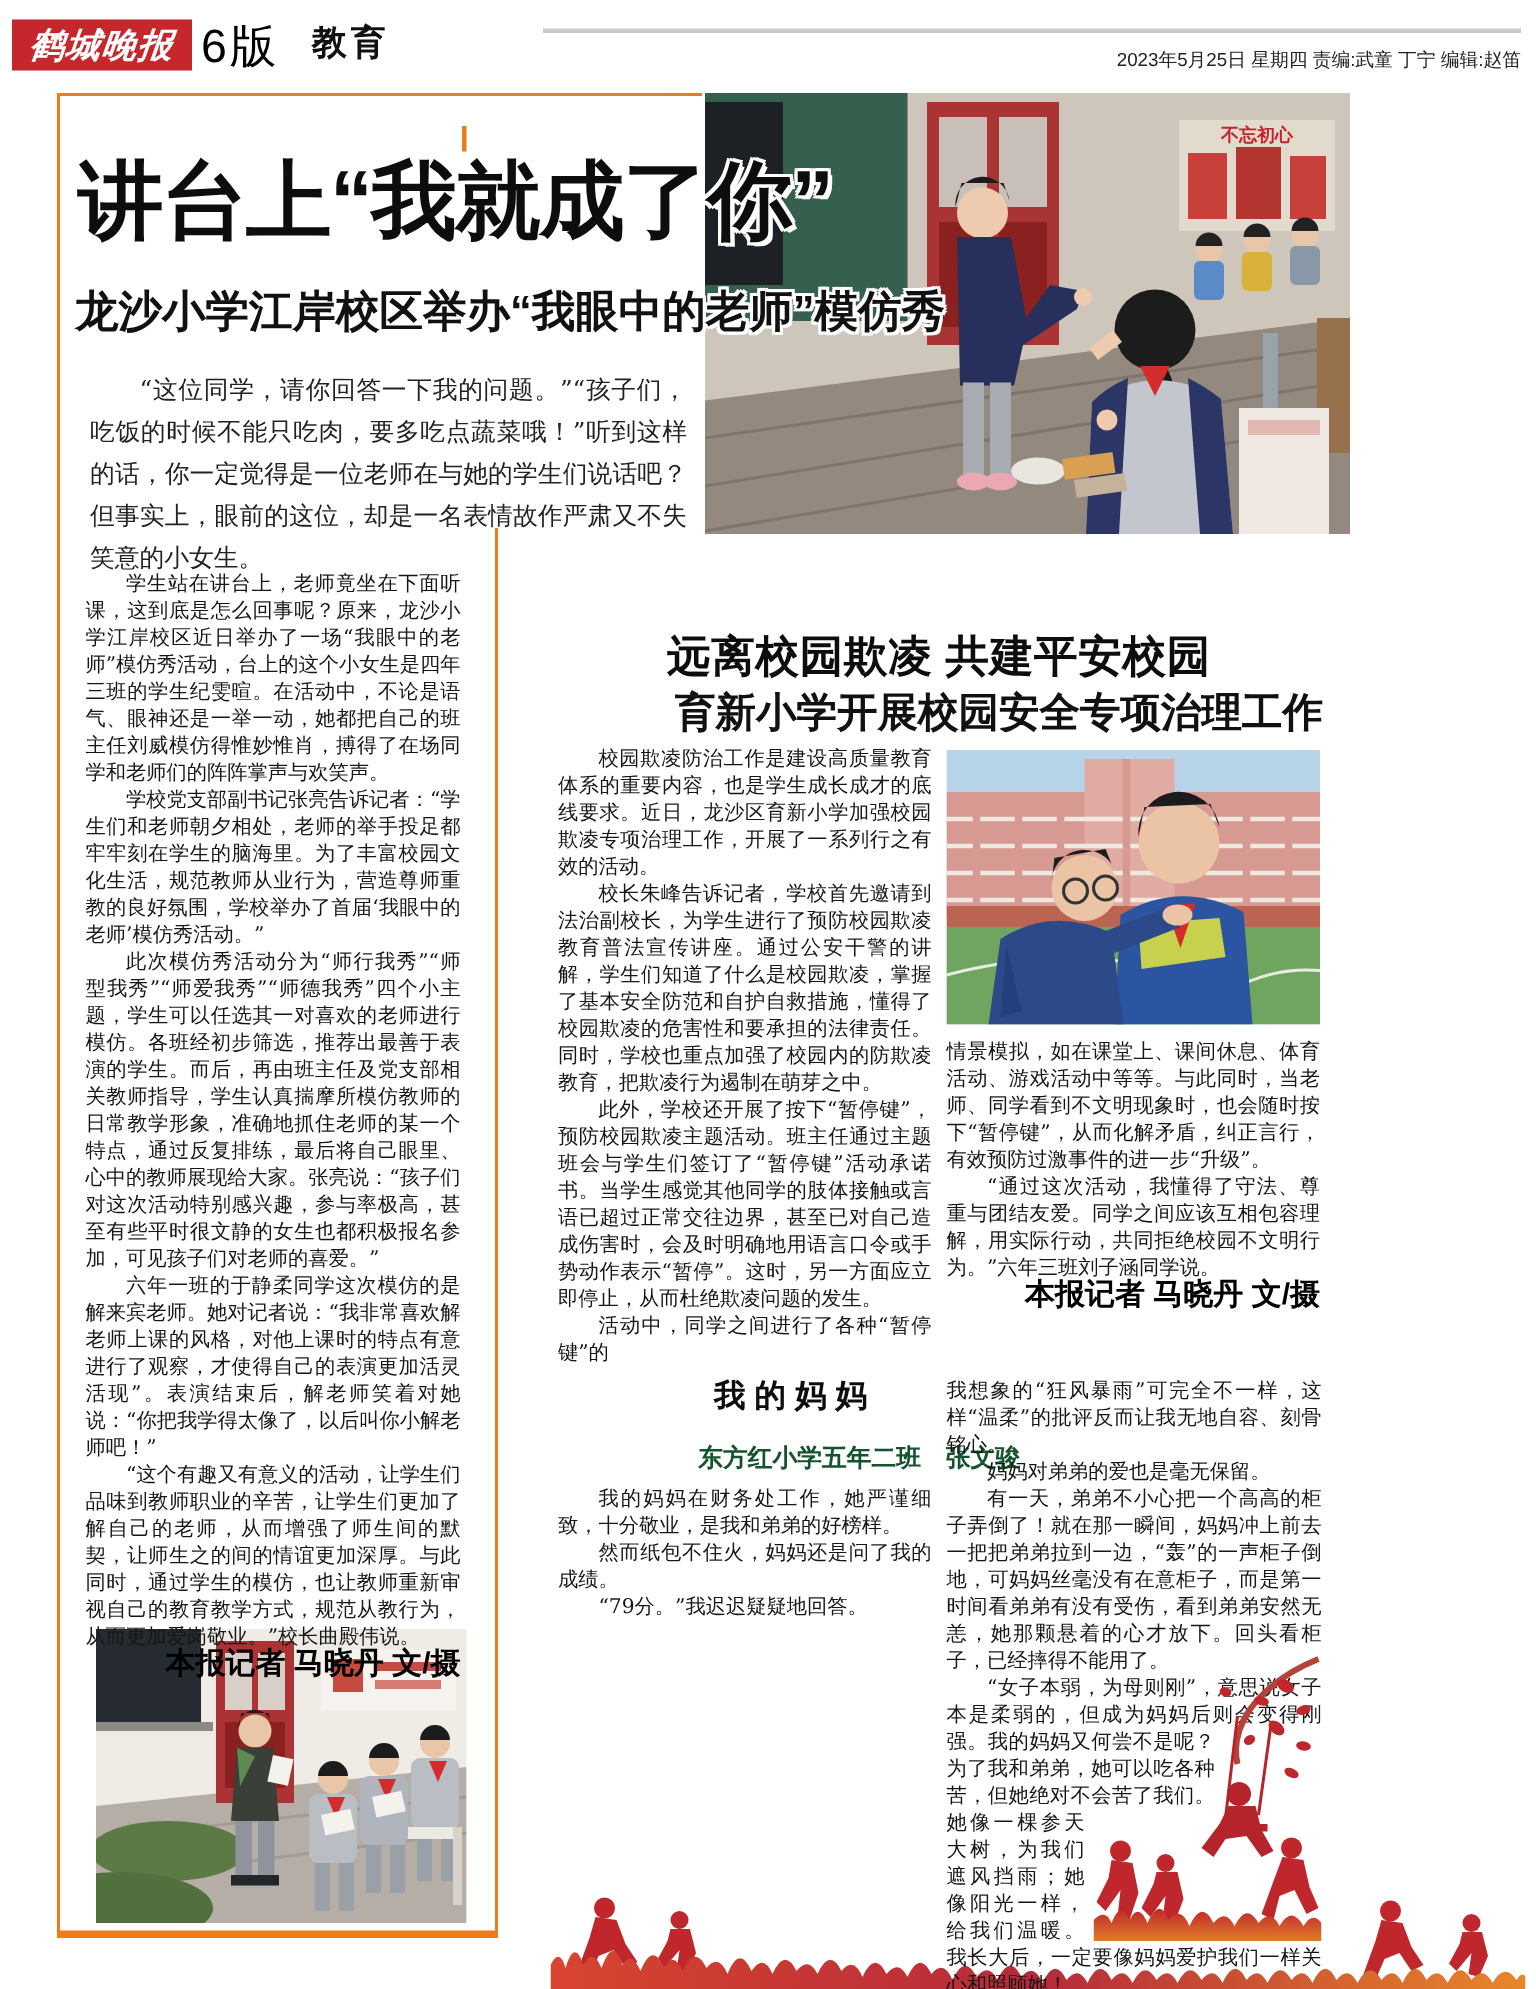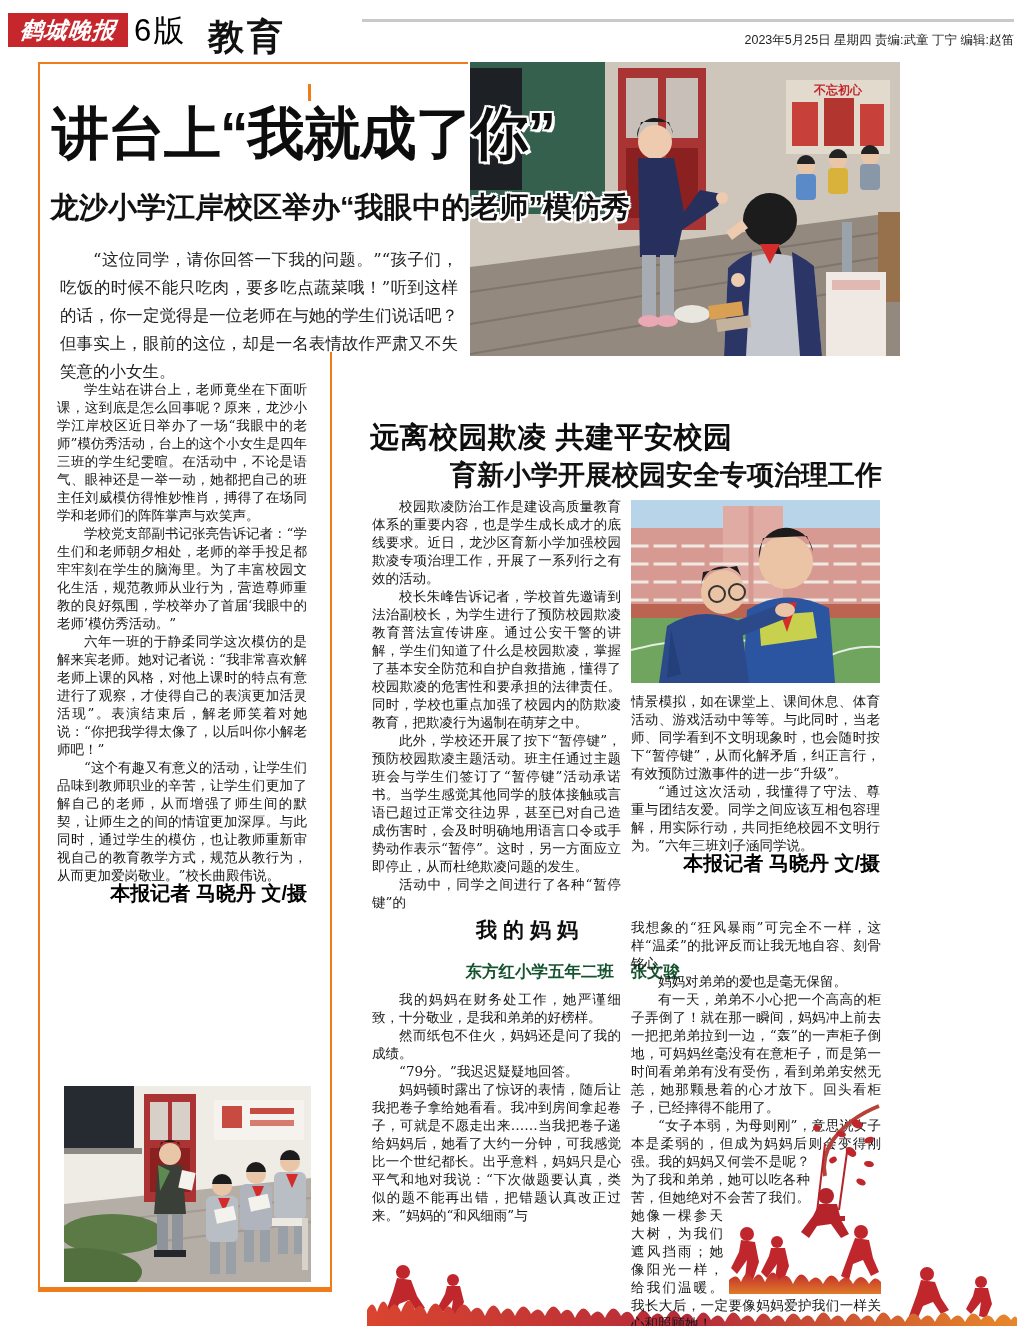--- a/index.html
+++ b/index.html
@@ -5,21 +5,21 @@
   html,body{margin:0;padding:0;background:#fff;}
   #page{position:relative;width:1024px;height:1326px;background:#ffffff;overflow:hidden;
         font-family:"Liberation Sans",sans-serif;color:#1a1a1a;}
   .abs{position:absolute;}
   
   .logo-box{left:8px;top:13px;width:120px;height:34px;background:#c5272d;display:flex;
             align-items:center;justify-content:center;}
   .logo-text{color:#fff;font-family:"DejaVu Serif",serif;font-style:italic;font-weight:bold;
              font-size:23px;letter-spacing:1px;transform:skewX(-6deg);white-space:nowrap;}
   .edition{left:134px;top:10px;font-size:31px;color:#000000;font-weight:400;letter-spacing:2px;}
-  .section{left:208px;top:13px;font-size:36px;color:#111;font-weight:bold;letter-spacing:3px;}
+  .section{left:208px;top:13px;font-size:23px;color:#111;font-weight:bold;letter-spacing:3px;}
   .top-rule{left:362px;top:19px;width:652px;height:3px;background:#c9c9c9;}
   .dateline{left:514px;top:32px;width:500px;text-align:right;font-size:12.5px;color:#222;}
   
   .o{background:#ee7c1b;}
   
   .lead-headline{left:52px;top:96px;width:600px;font-size:57px;font-weight:900;color:#0d0d0d;
       letter-spacing:-1px;white-space:nowrap;z-index:4;font-family:"Liberation Sans",sans-serif;
       text-shadow:2px 0 0 #fff,-2px 0 0 #fff,0 2px 0 #fff,0 -2px 0 #fff,2px 2px 0 #fff,
       -2px -2px 0 #fff,2px -2px 0 #fff,-2px 2px 0 #fff,3px 3px 0 #fff;}
   .lead-subhead{left:50px;top:188px;width:600px;font-size:29px;font-weight:bold;color:#111;
@@ -30,21 +30,21 @@
       line-height:28px;text-align:justify;color:#222;z-index:2;}
   .lead-intro p{margin:0;text-indent:2em;}
   
   .col{font-family:"DejaVu Serif",serif;font-size:13.5px;line-height:18px;text-align:justify;
        color:#161616;z-index:2;}
   .col p{margin:0;text-indent:2em;}
   .col p.noind{text-indent:0;}
   .byline{text-align:right;font-family:"Liberation Sans",sans-serif;font-weight:bold;
           font-size:20px;text-indent:0;margin-top:5px;color:#000;}
   
-  .safety-title{left:370px;top:418px;width:512px;text-align:left;font-size:29px;font-weight:900;
+  .safety-title{left:370px;top:418px;width:512px;text-align:center;font-size:29px;font-weight:900;
                 color:#0d0d0d;letter-spacing:0.5px;}
   .safety-subhead{left:370px;top:457px;width:512px;text-align:right;font-size:27px;
                   font-weight:bold;color:#111;}
   .essay-title{left:380px;top:916px;width:300px;text-align:center;font-size:21px;font-weight:900;
                letter-spacing:6px;color:#0d0d0d;}
   .essay-byline{left:380px;top:961px;width:300px;text-align:right;font-size:16.5px;
                 font-weight:bold;color:#14532d;}
   .photo{z-index:1;display:block;}
   .float-art{float:right;width:152px;height:178px;margin-left:6px;
      shape-outside:polygon(100% 28%,100% 100%,0% 100%,0% 58%,55% 58%,55% 28%);}
@@ -134,20 +134,21 @@
   <div class="abs lead-headline">讲台上“我就成了你”</div>
   <div class="abs lead-subhead">龙沙小学江岸校区举办“我眼中的老师”模仿秀</div>
 
   <div class="abs lead-intro">
     <p>“这位同学，请你回答一下我的问题。”“孩子们，吃饭的时候不能只吃肉，要多吃点蔬菜哦！”听到这样的话，你一定觉得是一位老师在与她的学生们说话吧？但事实上，眼前的这位，却是一名表情故作严肃又不失笑意的小女生。</p>
   </div>
 
   <div class="abs col" style="left:57px;top:380px;width:250px;">
     <p>学生站在讲台上，老师竟坐在下面听课，这到底是怎么回事呢？原来，龙沙小学江岸校区近日举办了一场“我眼中的老师”模仿秀活动，台上的这个小女生是四年三班的学生纪雯暄。在活动中，不论是语气、眼神还是一举一动，她都把自己的班主任刘威模仿得惟妙惟肖，搏得了在场同学和老师们的阵阵掌声与欢笑声。</p>
     <p>学校党支部副书记张亮告诉记者：“学生们和老师朝夕相处，老师的举手投足都牢牢刻在学生的脑海里。为了丰富校园文化生活，规范教师从业行为，营造尊师重教的良好氛围，学校举办了首届‘我眼中的老师’模仿秀活动。”</p>
+    <p>此次模仿秀活动分为“师行我秀”“师型我秀”“师爱我秀”“师德我秀”四个小主题，学生可以任选其一对喜欢的老师进行模仿。各班经初步筛选，推荐出最善于表演的学生。而后，再由班主任及党支部相关教师指导，学生认真揣摩所模仿教师的日常教学形象，准确地抓住老师的某一个特点，通过反复排练，最后将自己眼里、心中的教师展现给大家。张亮说：“孩子们对这次活动特别感兴趣，参与率极高，甚至有些平时很文静的女生也都积极报名参加，可见孩子们对老师的喜爱。”</p>
     <p>六年一班的于静柔同学这次模仿的是解来宾老师。她对记者说：“我非常喜欢解老师上课的风格，对他上课时的特点有意进行了观察，才使得自己的表演更加活灵活现”。表演结束后，解老师笑着对她说：“你把我学得太像了，以后叫你小解老师吧！”</p>
     <p>“这个有趣又有意义的活动，让学生们品味到教师职业的辛苦，让学生们更加了解自己的老师，从而增强了师生间的默契，让师生之的间的情谊更加深厚。与此同时，通过学生的模仿，也让教师重新审视自己的教育教学方式，规范从教行为，从而更加爱岗敬业。”校长曲殿伟说。</p>
     <p class="byline">本报记者 马晓丹 文/摄</p>
   </div>
 
   <svg class="abs photo" style="left:64px;top:1086px;" width="247" height="196" viewBox="0 0 247 196">
     <rect x="0" y="0" width="247" height="196" fill="#efece6"></rect>
     <polygon points="0,118 247,92 247,196 0,196" fill="#b5aea6"></polygon>
     <line x1="0" y1="140" x2="247" y2="112" stroke="#a39c94" stroke-width="2"></line>
     <line x1="0" y1="168" x2="247" y2="136" stroke="#a39c94" stroke-width="2"></line>
@@ -262,21 +263,20 @@
     <p class="byline">本报记者 马晓丹 文/摄</p>
   </div>
 
   <div class="abs essay-title">我的妈妈</div>
   <div class="abs essay-byline">东方红小学五年二班　张文骏</div>
 
   <div class="abs col" style="left:372px;top:990px;width:249px;">
     <p>我的妈妈在财务处工作，她严谨细致，十分敬业，是我和弟弟的好榜样。</p>
     <p>然而纸包不住火，妈妈还是问了我的成绩。</p>
     <p>“79分。”我迟迟疑疑地回答。</p>
-    <p>妈妈顿时露出了惊讶的表情，随后让我把卷子拿给她看看。我冲到房间拿起卷子，可就是不愿走出来……当我把卷子递给妈妈后，她看了大约一分钟，可我感觉比一个世纪都长。出乎意料，妈妈只是心平气和地对我说：“下次做题要认真，类似的题不能再出错，把错题认真改正过来。”妈妈的“和风细雨”与</p>
   </div>
 
   <div class="abs col" style="left:631px;top:918px;width:250px;">
     <p class="noind">我想象的“狂风暴雨”可完全不一样，这样“温柔”的批评反而让我无地自容、刻骨铭心。</p>
     <p>妈妈对弟弟的爱也是毫无保留。</p>
     <p>有一天，弟弟不小心把一个高高的柜子弄倒了！就在那一瞬间，妈妈冲上前去一把把弟弟拉到一边，“轰”的一声柜子倒地，可妈妈丝毫没有在意柜子，而是第一时间看弟弟有没有受伤，看到弟弟安然无恙，她那颗悬着的心才放下。回头看柜子，已经摔得不能用了。</p>
     <div class="float-art">
       
       <svg width="152" height="190" viewBox="0 0 152 190">
         <defs>

